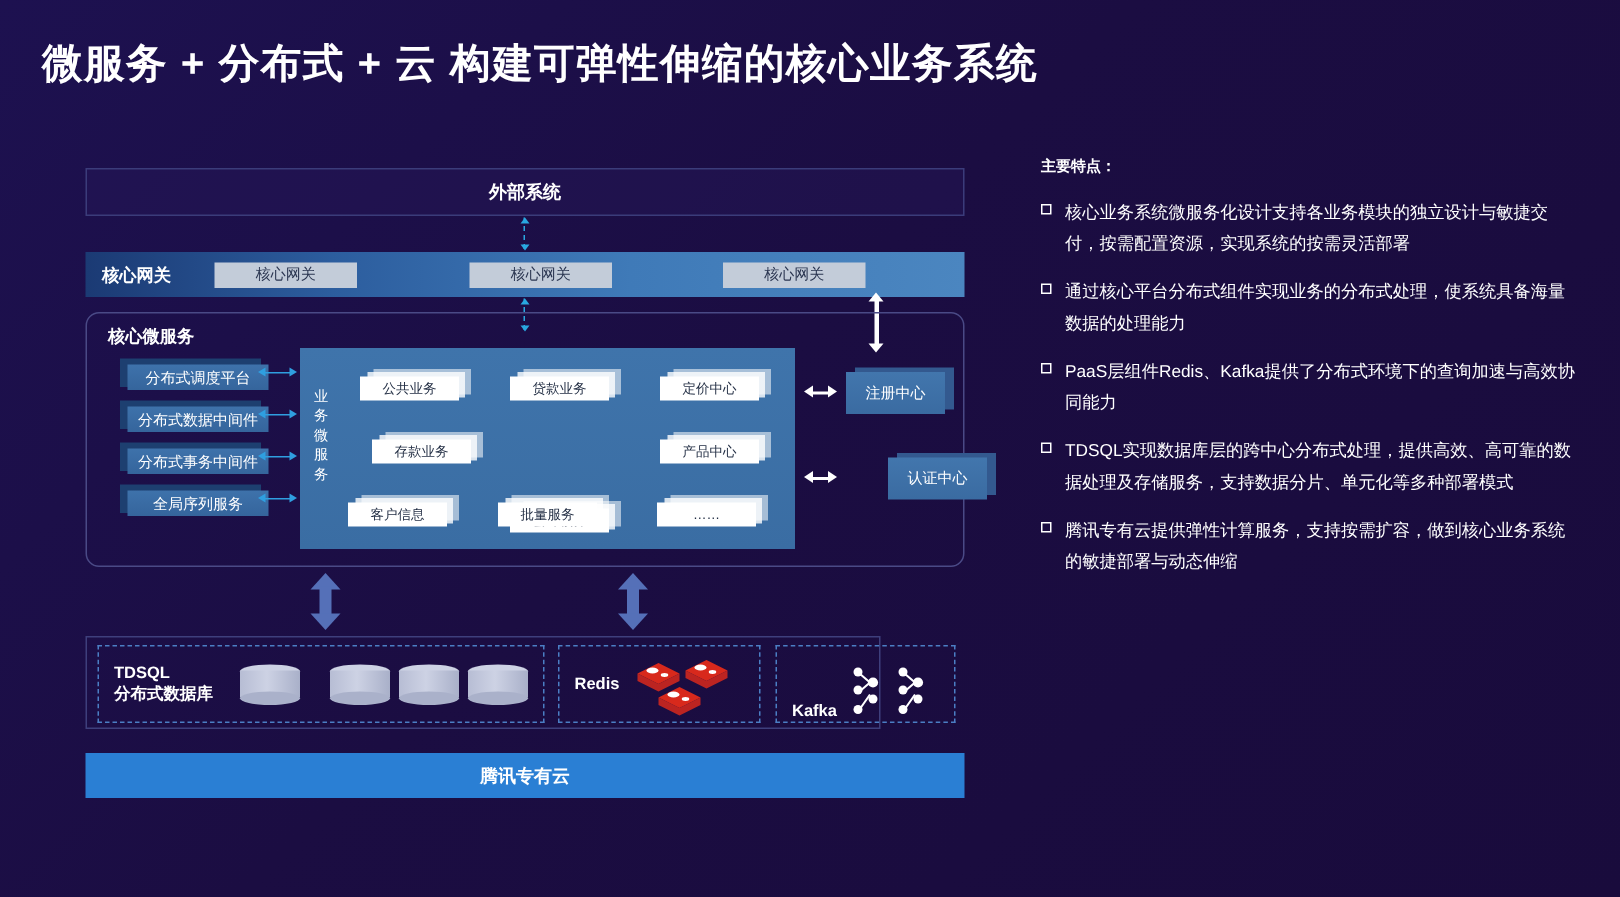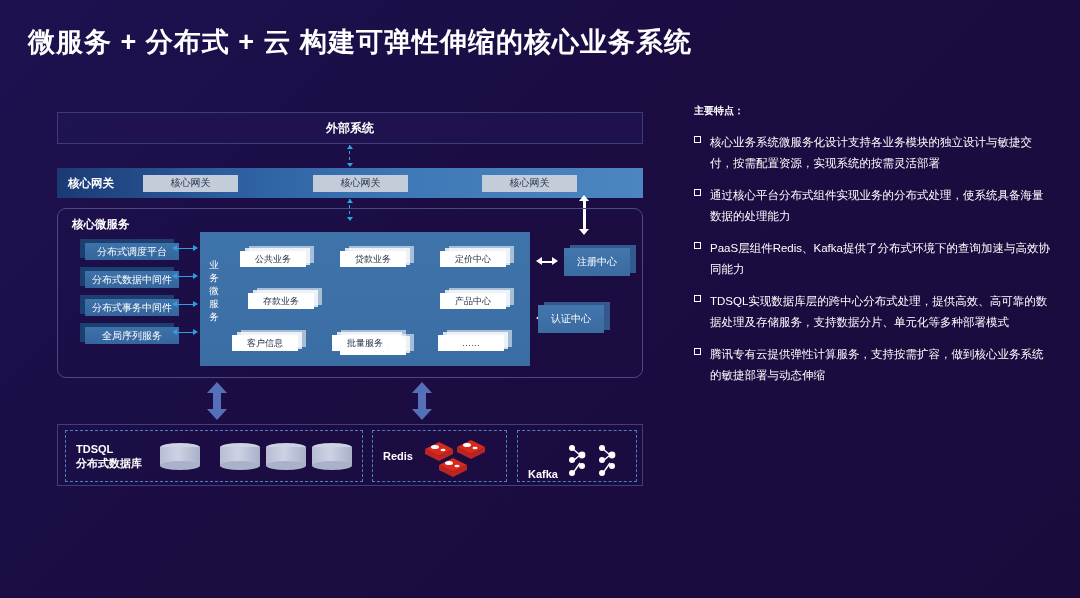--- a/index.html
+++ b/index.html
@@ -178,21 +178,21 @@
   }
   .v-arrow-blue .u, .v-arrow-blue .d {
     position: absolute; left: 0; width: 0; height: 0;
     border-left: 10px solid transparent; border-right: 10px solid transparent;
   }
   .v-arrow-blue .u { top: 0; border-bottom: 11px solid #5570b8; }
   .v-arrow-blue .d { bottom: 0; border-top: 11px solid #5570b8; }
 
   
   .data-layer {
-    position: absolute; left: 0; top: 312px; width: 586px; height: 62px;
+    position: absolute; left: 0; top: 312px; width: 530px; height: 62px;
     border: 1px solid #3e3f7c;
   }
   .data-cell {
     position: absolute; top: 5px; height: 52px;
     border: 1px dashed #4b7ec4;
     display: flex; align-items: center;
   }
   .data-cell.tdsql { left: 7px; width: 298px; }
   .data-cell.redis { left: 314px; width: 135px; }
   .data-cell.kafka { left: 459px; width: 120px; align-items: flex-end; }
@@ -363,21 +363,21 @@
     <div class="h-arrow-white" style="left:478px; top:105px;">
       <span class="l"></span>
         <span class="bar"></span>
         <span class="r"></span>
       </div>
 
     <div class="center-btn" style="left:506px; top:36px;">
       <span class="shadow"></span>
       <span class="face">注册中心</span>
     </div>
-    <div class="center-btn" style="left:480px; top:93px;">
+    <div class="center-btn" style="left:534px; top:93px;">
       <span class="shadow"></span>
       <span class="face">认证中心</span>
     </div>
   </div>
 
   <div class="v-arrow-blue" style="left:150px; top:270px;">
     <span class="u"></span>
       <span class="bar"></span>
       <span class="d"></span>
   </div>
@@ -460,20 +460,21 @@
           <circle cx="38" cy="7" r="3"></circle>
             <circle cx="38" cy="19" r="3"></circle>
             <circle cx="38" cy="32" r="3"></circle>
           <circle cx="48" cy="14" r="3.4"></circle>
             <circle cx="48" cy="25" r="3"></circle>
         </g>
       </svg>
     </div>
   </div>
 
+  <div class="cloud-bar">腾讯专有云</div>
 </div>
 
 <div class="features">
   <div class="features-title">主要特点：</div>
 
   <div class="feature-item">
     <span class="bullet-sq"></span>
     <span class="feature-text">核心业务系统微服务化设计支持各业务模块的独立设计与敏捷交付，按需配置资源，实现系统的按需灵活部署</span>
   </div>
   <div class="feature-item">

